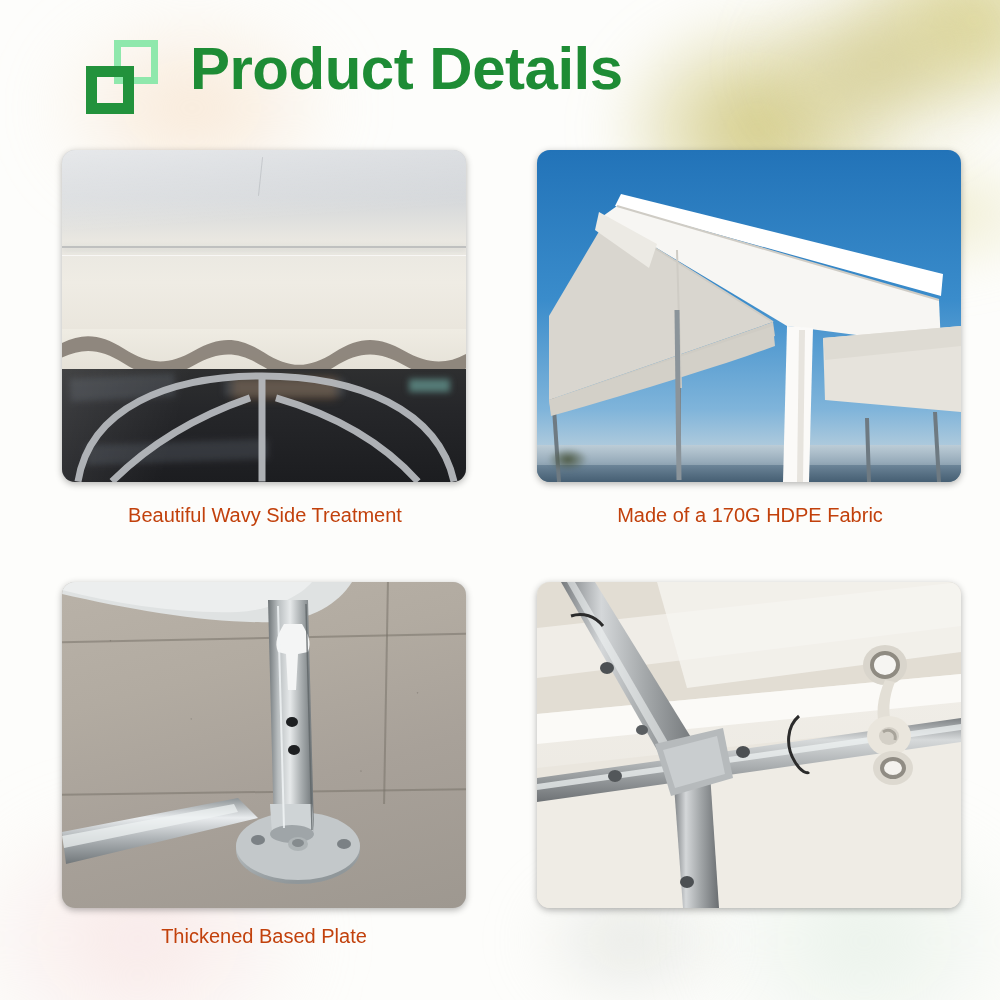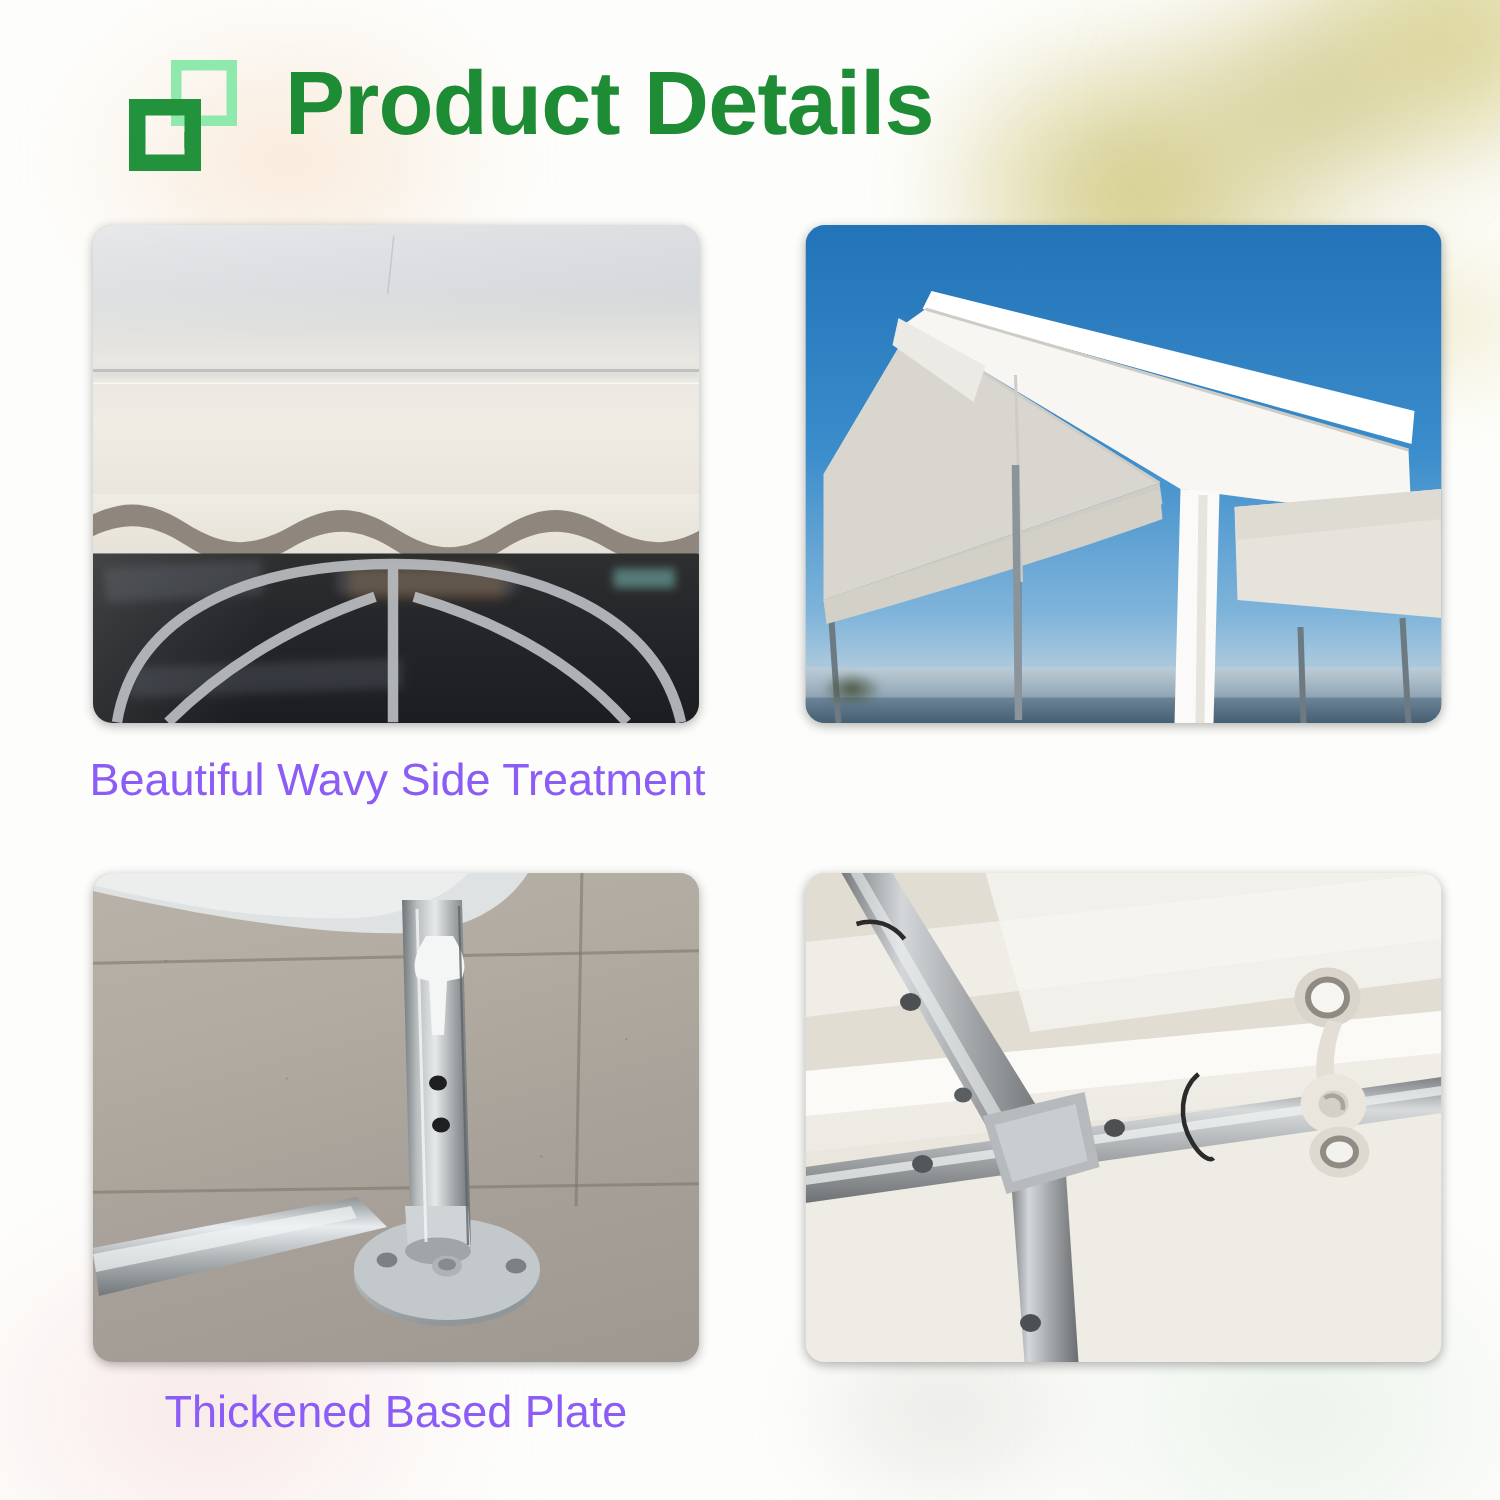--- a/index.html
+++ b/index.html
@@ -124,22 +124,22 @@
     box-shadow: 0 2px 7px rgba(0,0,0,0.30);
     background: #cfcfcf;
   }
   .panel .photo {
     position: absolute;
     inset: 0;
   }
 
   .caption {
     position: absolute;
-    font-size: 30px;
-    color: #8b5cf6;
+    font-size: 20px;
+    color: #c2410c;
     white-space: nowrap;
     text-align: center;
   }
 
   
   #panel-wavy-side      { left: 62px;  top: 150px; width: 404px; height: 332px; }
   #panel-hdpe-fabric    { left: 537px; top: 150px; width: 424px; height: 332px; }
   #panel-based-plate    { left: 62px;  top: 582px; width: 404px; height: 326px; }
   #panel-easy-assemble  { left: 537px; top: 582px; width: 424px; height: 326px; }
 
@@ -354,20 +354,21 @@
 
         <g stroke="#8b949a" stroke-width="5" fill="none">
           <path d="M140,160 L142,330"></path>
         </g>
 
         <path d="M62,62 L120,94 L112,118 L58,80 Z" fill="#eceae4"></path>
       </svg>
       <div class="p2-tree"></div>
     </div>
   </div>
+  <div class="caption" id="caption-hdpe-fabric">Made of a 170G HDPE Fabric</div>
 
   <div class="panel" id="panel-based-plate">
     <div class="photo">
       <div class="p3-ground"></div>
       <div class="p3-tile-line p3-tile-h1"></div>
       <div class="p3-tile-line p3-tile-h2"></div>
       <div class="p3-tile-line p3-tile-v1"></div>
       <svg class="p3-shape" viewBox="0 0 404 326" preserveAspectRatio="none">
         <defs>
           <linearGradient id="steelV" x1="0" y1="0" x2="1" y2="0">

